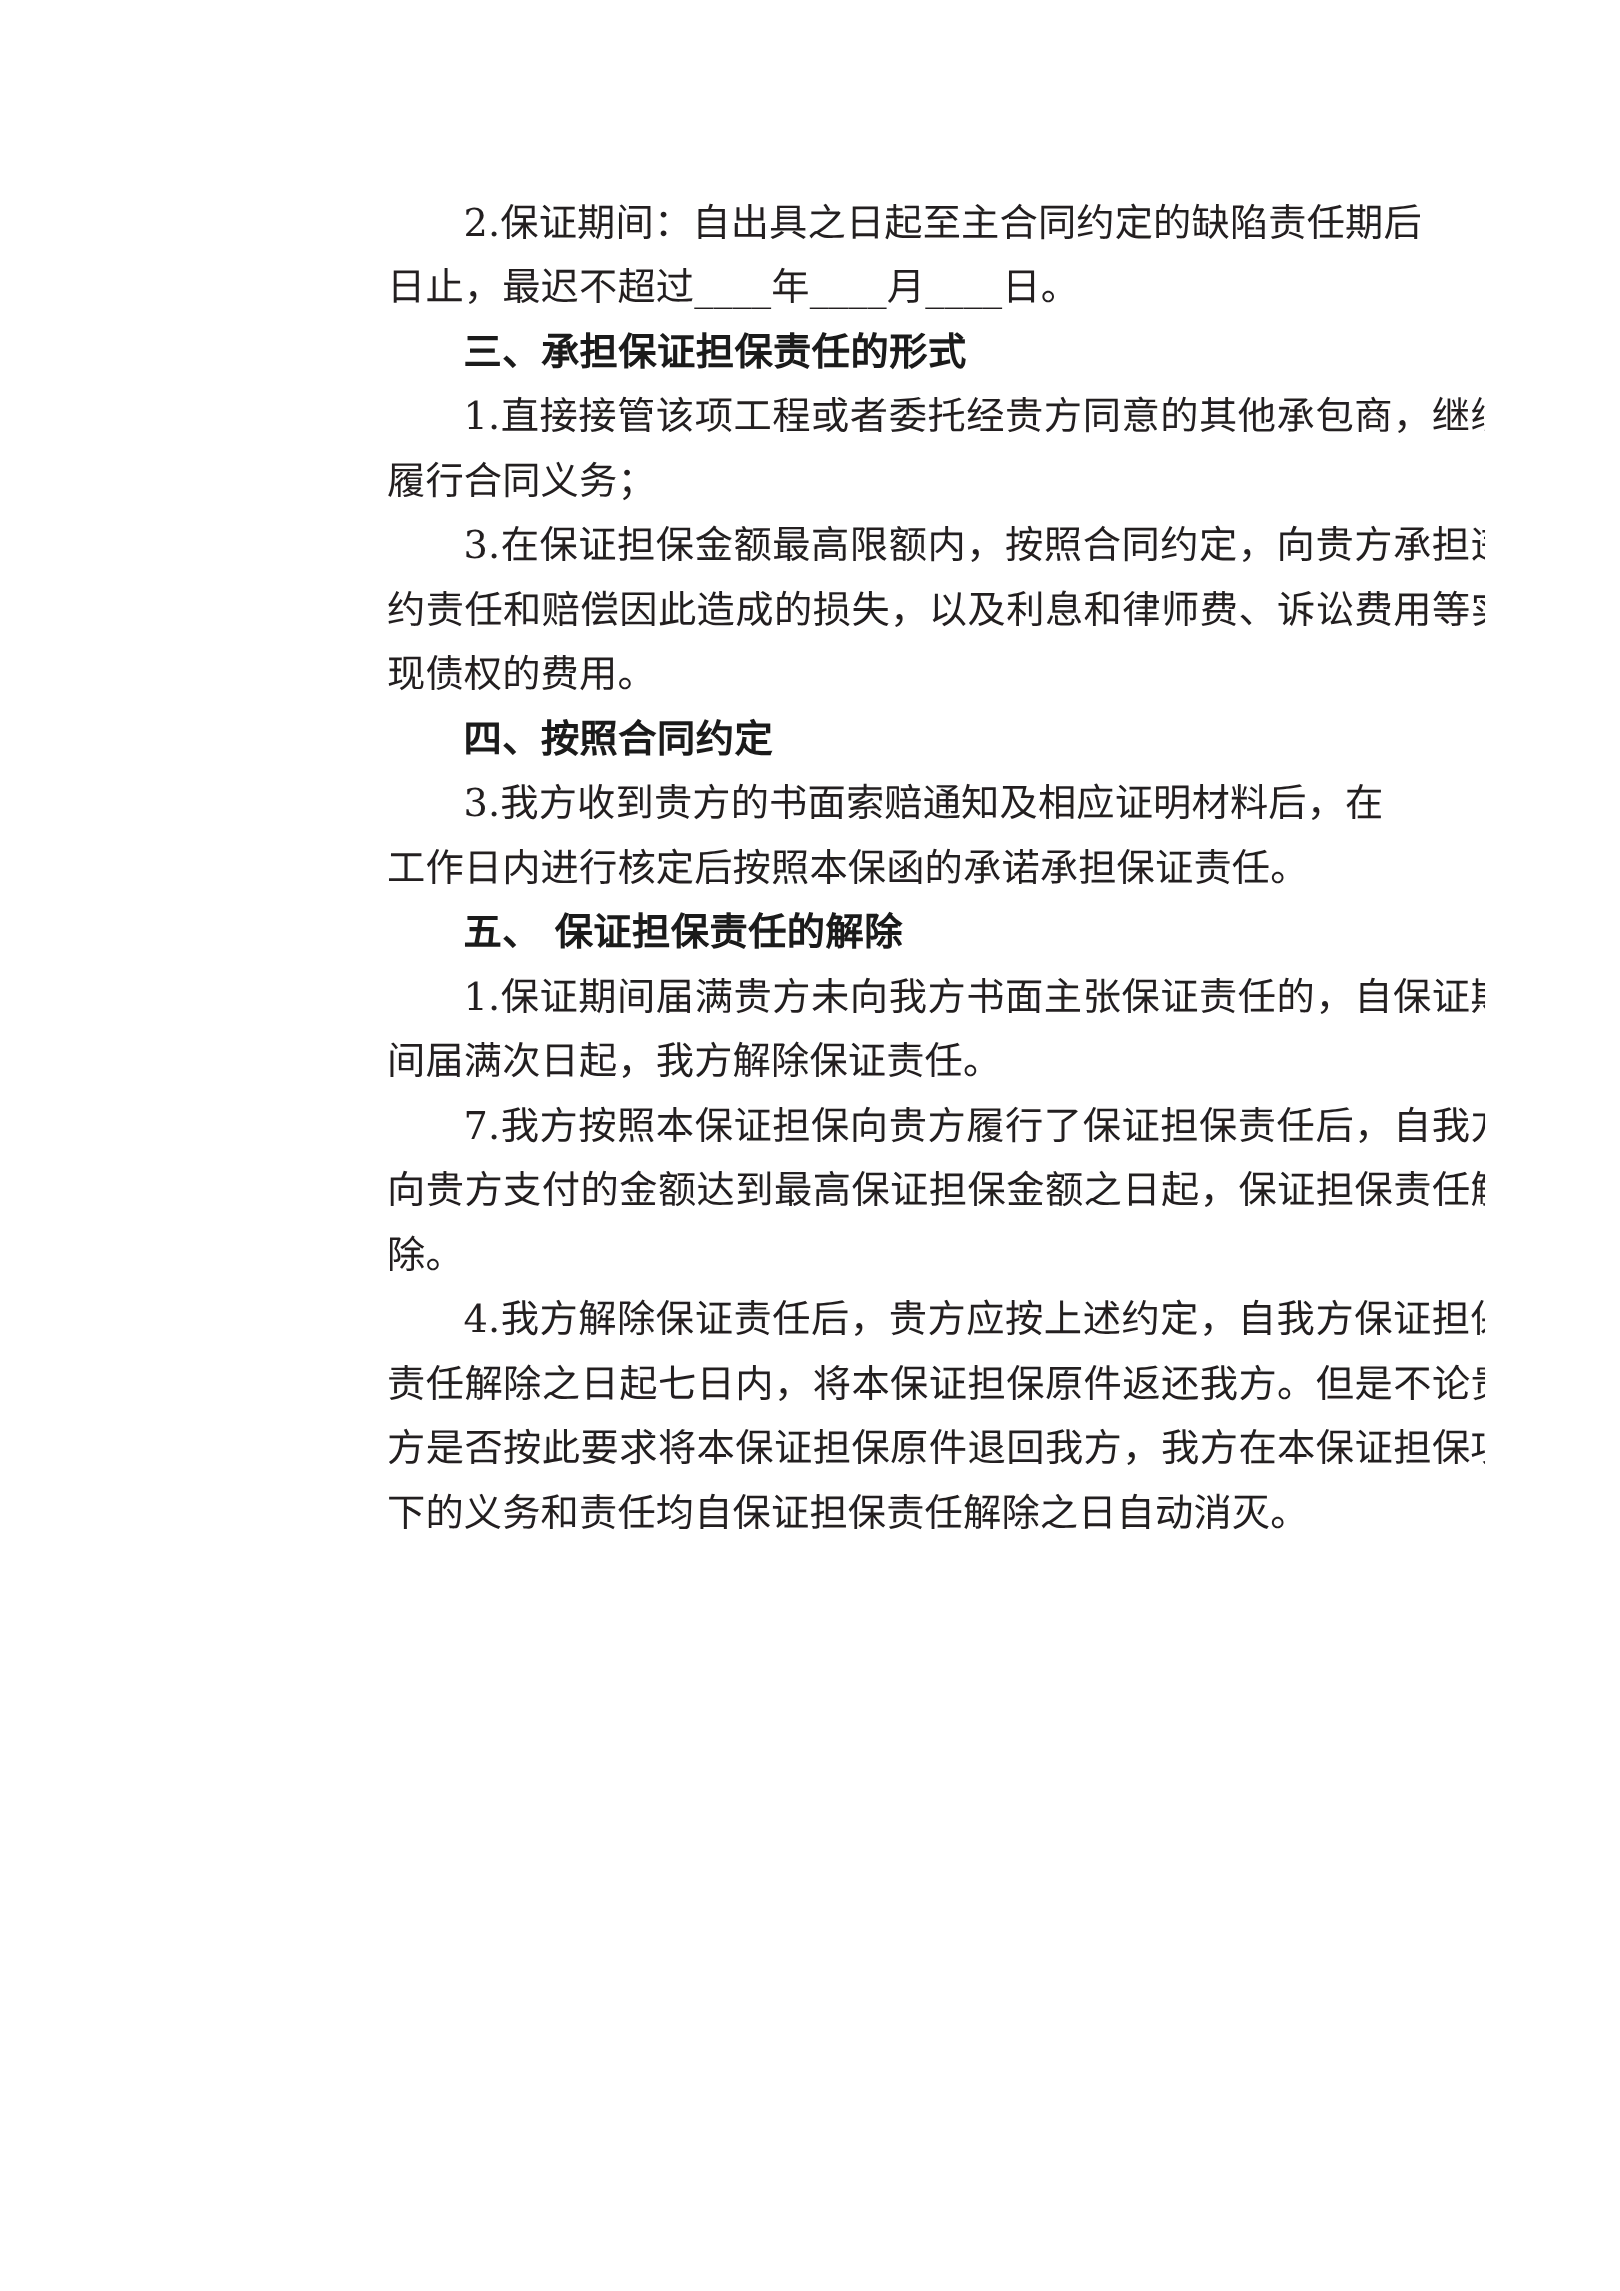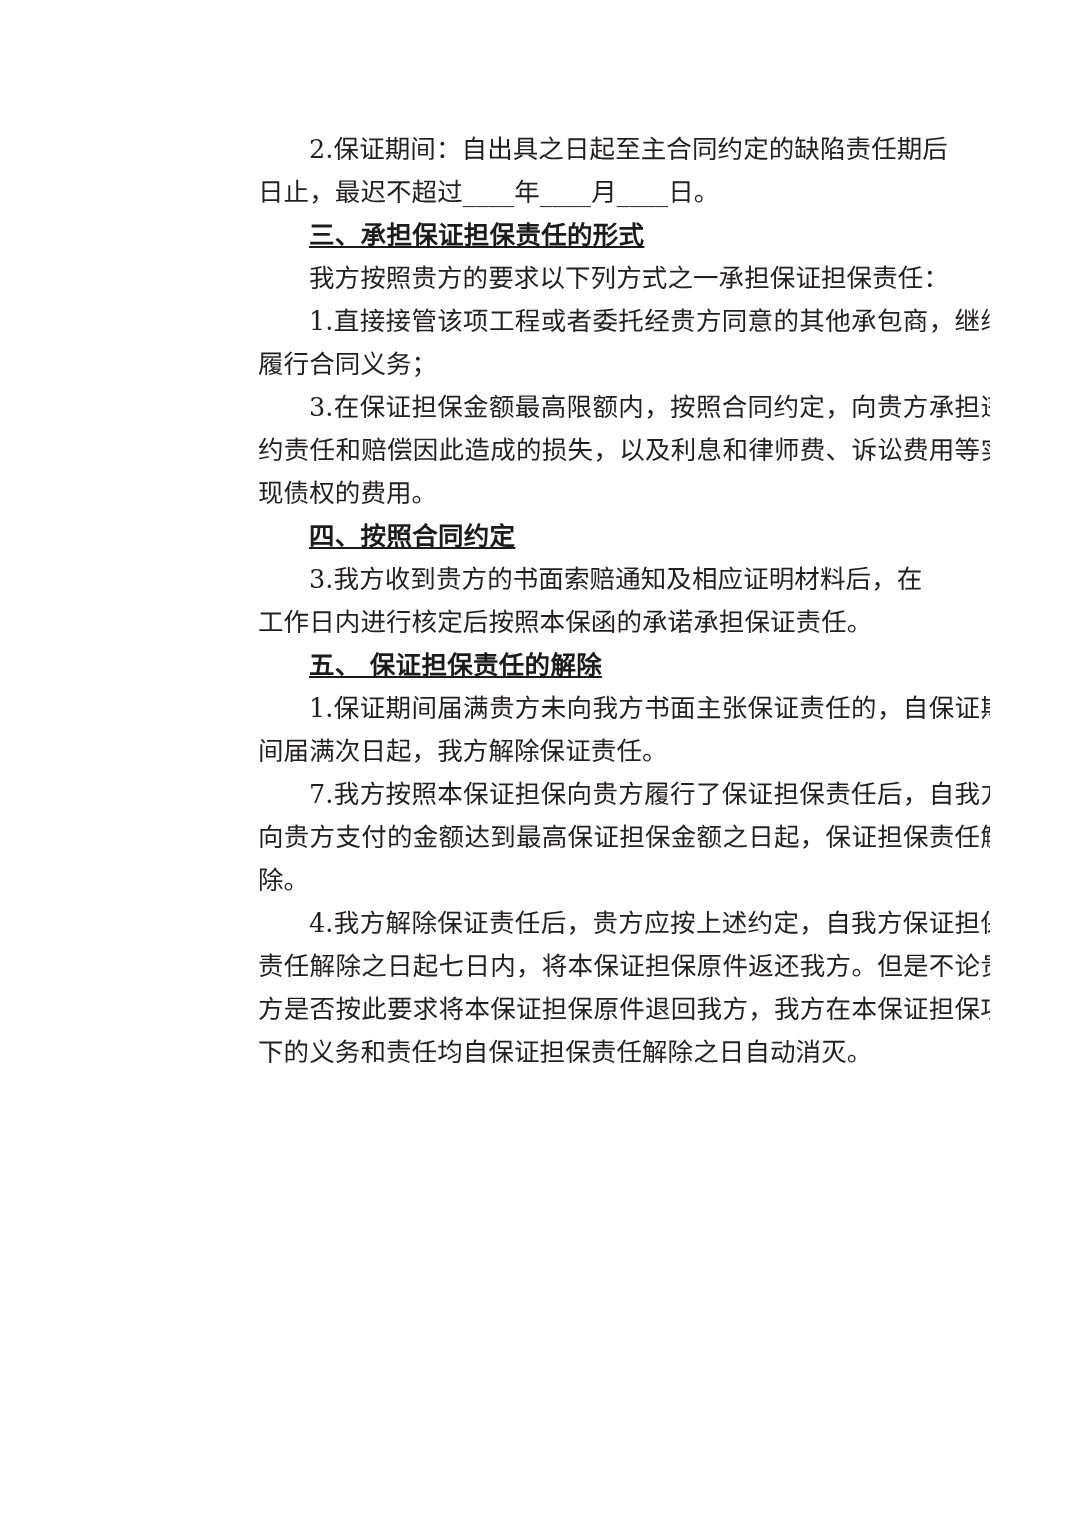--- a/index.html
+++ b/index.html
@@ -40,35 +40,33 @@
   }
   .heading {
     font-family: "DejaVu Serif", "Liberation Serif", serif;
     font-size: 25.5px;
     line-height: 43px;
     color: #1b1b1b;
     font-weight: bold;
     text-indent: 2em;
     margin: 0;
     letter-spacing: 0.3px;
-    text-decoration: underline;
   }
 </style>
 </head>
 <body>
 
 <div class="page">
   <div class="doc-body">
 
     <p class="para indent">2.保证期间：自出具之日起至主合同约定的缺陷责任期后
 日止，最迟不超过____年____月____日。</p>
 
     <h3 class="heading">三、承担保证担保责任的形式</h3>
 
-    <p class="para indent">我方按照贵方的要求以下列方式之一承担保证担保责任：</p>
 
 
     <p class="para indent">1.直接接管该项工程或者委托经贵方同意的其他承包商，继续履行合同义务；</p>
 
     <p class="para indent">3.在保证担保金额最高限额内，按照合同约定，向贵方承担违约责任和赔偿因此造成的损失，以及利息和律师费、诉讼费用等实现债权的费用。</p>
 
     <h3 class="heading">四、按照合同约定</h3>
 
 
 

